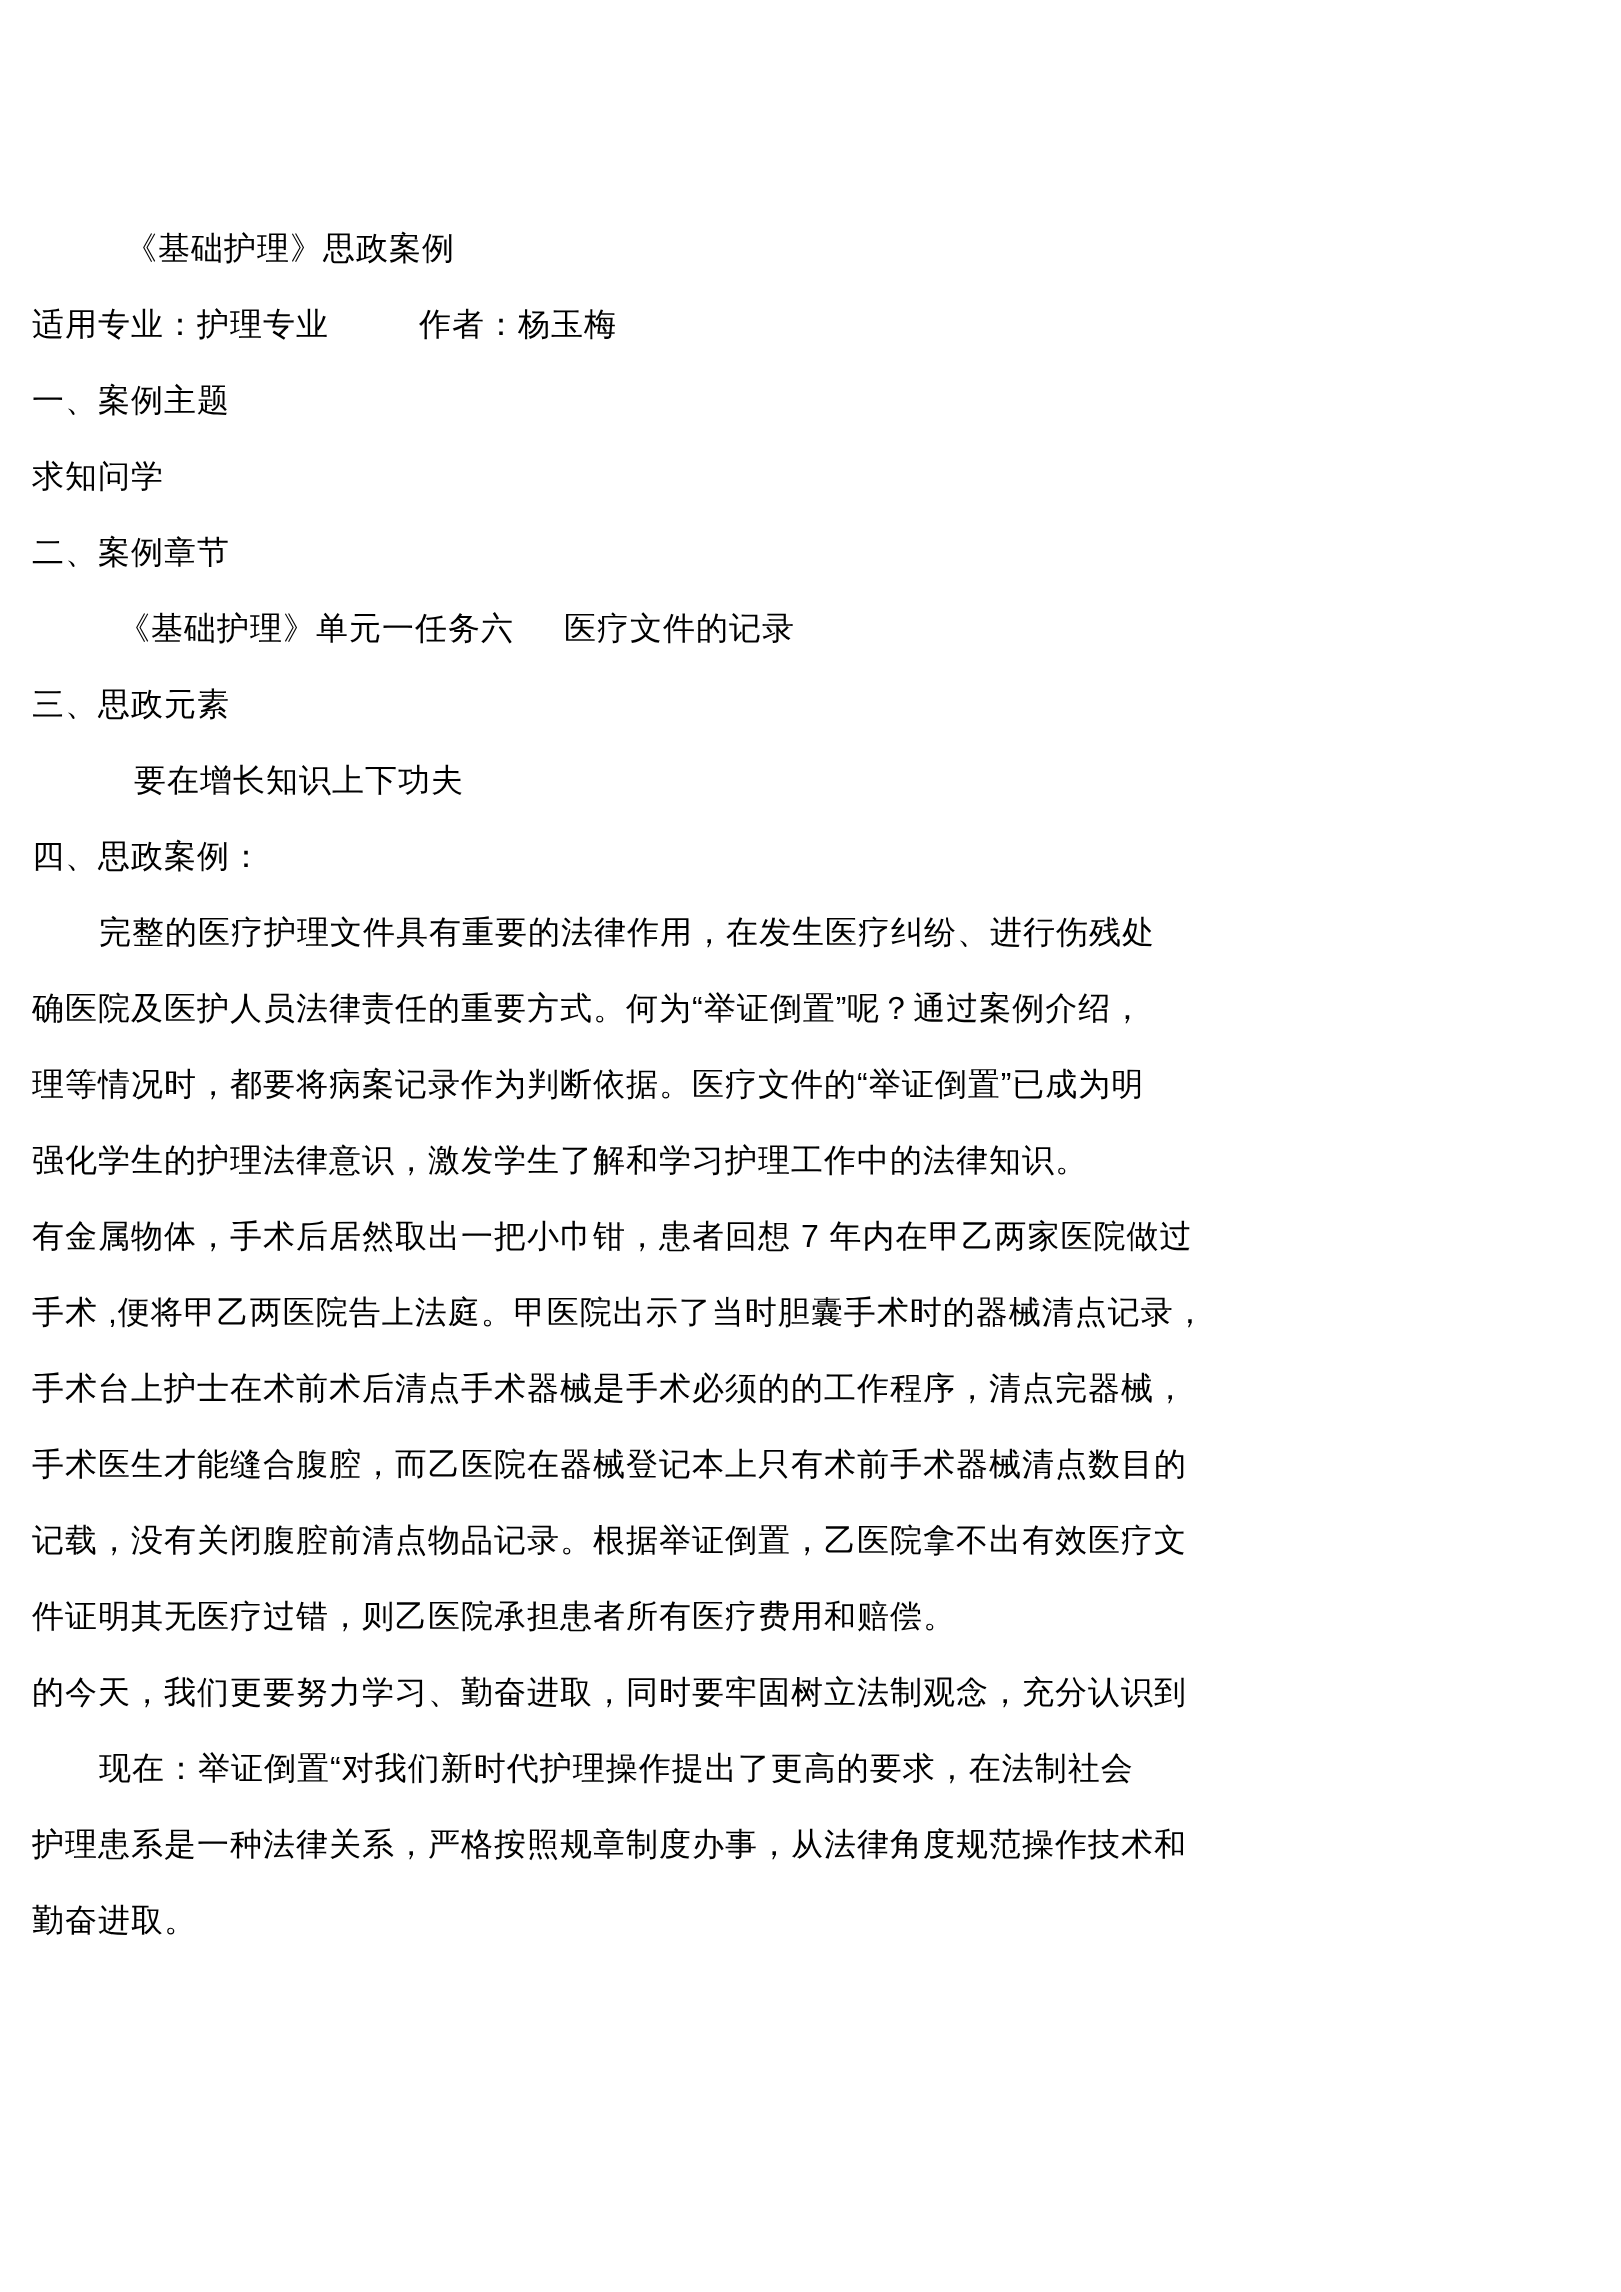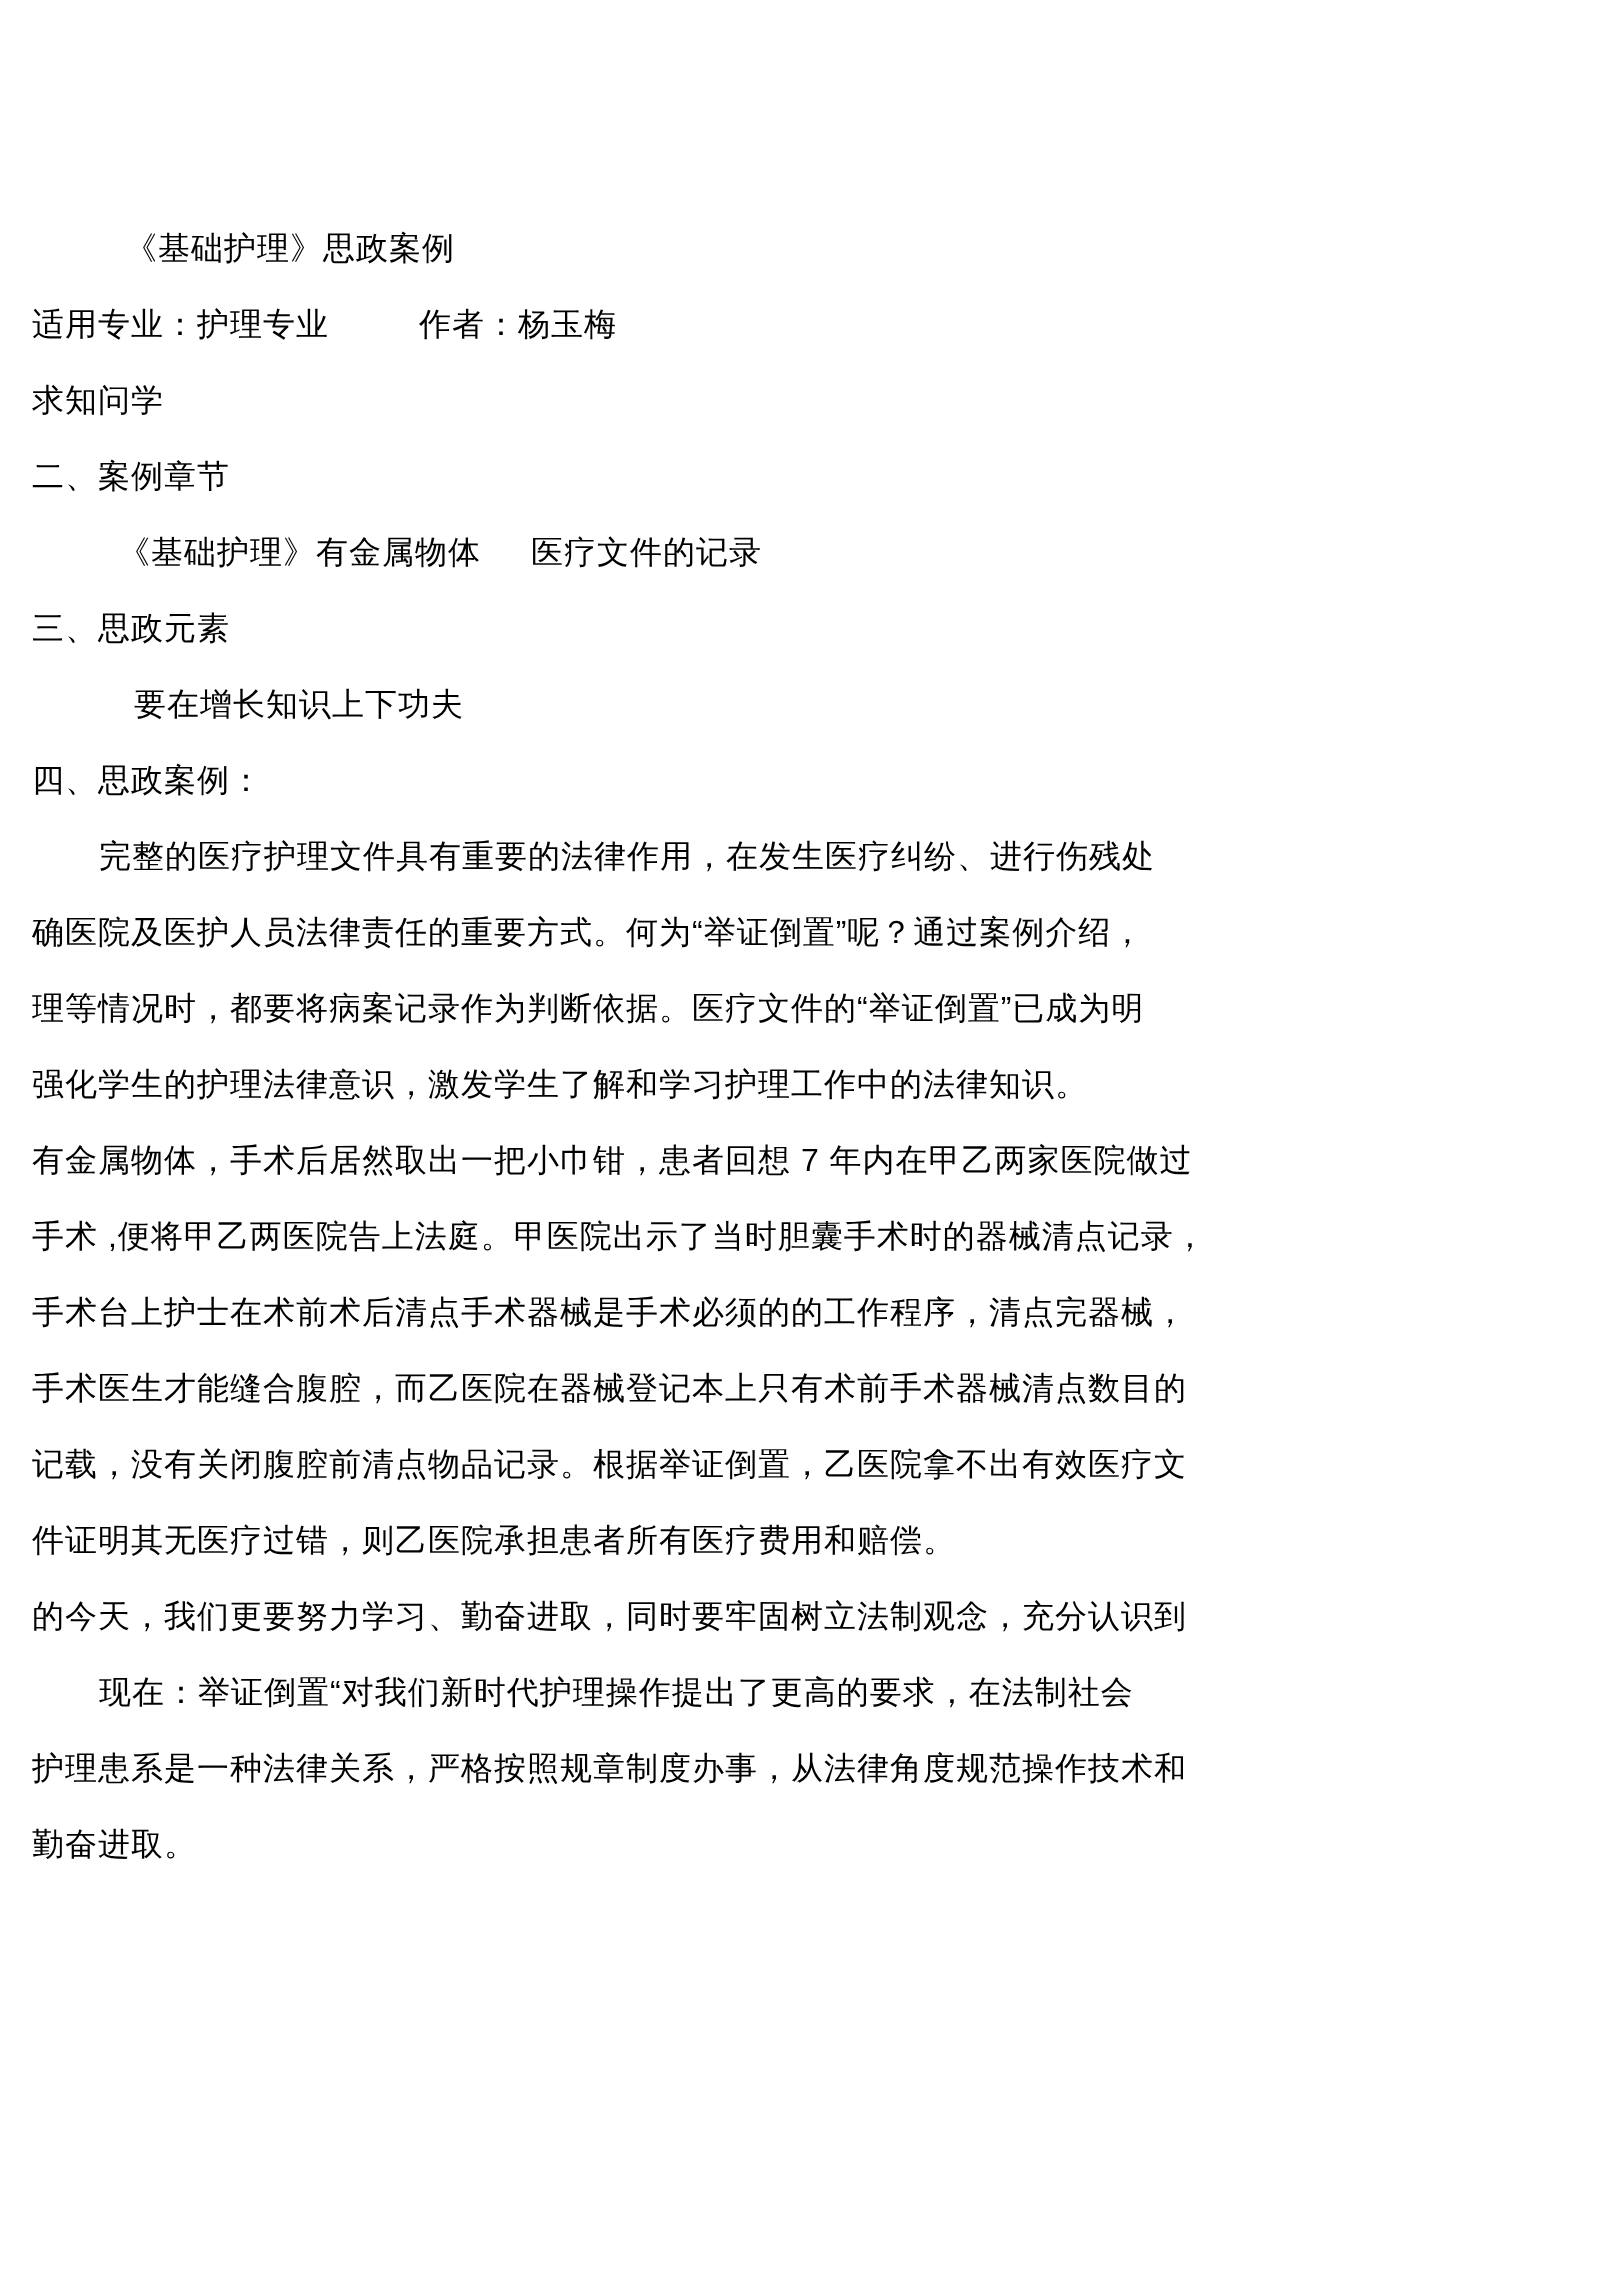--- a/index.html
+++ b/index.html
@@ -37,27 +37,28 @@
 <body>
 
 <div class="page" style="background: rgb(255, 255, 255); color: rgb(0, 0, 0); padding-left: 32px;">
 
   <div class="line title-line">《基础护理》思政案例</div>
 
   <div class="line">
     <span>适用专业：护理专业</span><span class="author-span">作者：杨玉梅</span>
   </div>
 
+  <div class="line">一、案例主题</div>
 
   <div class="line">求知问学</div>
 
   <div class="line">二、案例章节</div>
 
   <div class="line chapter-line">
-    <span>《基础护理》有金属物体</span><span class="topic-span">医疗文件的记录</span>
+    <span>《基础护理》单元一任务六</span><span class="topic-span">医疗文件的记录</span>
   </div>
 
   <div class="line">三、思政元素</div>
 
   <div class="line element-line">要在增长知识上下功夫</div>
 
   <div class="line">四、思政案例：</div>
 
   <div>
       <div>

